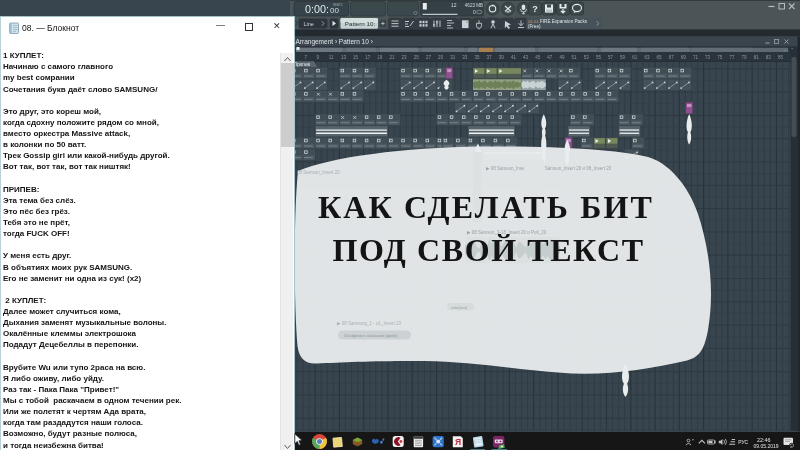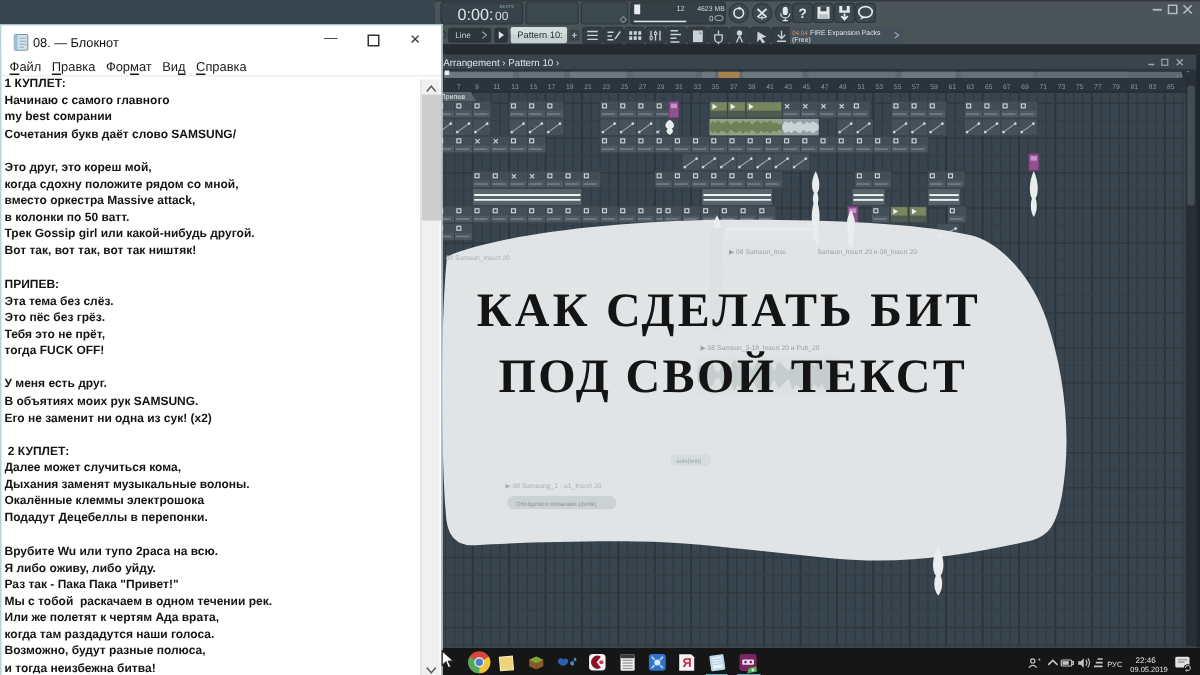--- a/index.html
+++ b/index.html
@@ -881,21 +881,20 @@
   <svg width="11" height="12" style="position:absolute;left:8px;top:5px">
           <rect x="0.5" y="1" width="9" height="10.5" rx="1" fill="#cfe3ec" stroke="#7d97a6" stroke-width="0.8"></rect>
           <rect x="0.5" y="1" width="2.2" height="10.5" fill="#9fc0d2"></rect>
           <path d="M4 3.5 h4.5 M4 5.5 h4.5 M4 7.5 h4.5 M4 9.5 h3" stroke="#8fa8b5" stroke-width="0.6"></path>
         </svg>
   <span class="np-t">08. — Блокнот</span>
   <span class="np-min">—</span>
   <span class="np-max"></span>
   <span class="np-x">✕</span>
  </div>
- <div class="np-menu"><span><u>Ф</u>айл</span><span><u>П</u>равка</span><span>Фор<u>м</u>ат</span><span>Ви<u>д</u></span><span><u>С</u>правка</span></div>
  <pre class="np-text">1 КУПЛЕТ:
 Начинаю с самого главного
 my best сомрании
 Сочетания букв даёт слово SAMSUNG/
 
 Это друг, это кореш мой,
 когда сдохну положите рядом со мной,
 вместо оркестра Massive attack,
 в колонки по 50 ватт.
 Трек Gossip girl или какой-нибудь другой.

